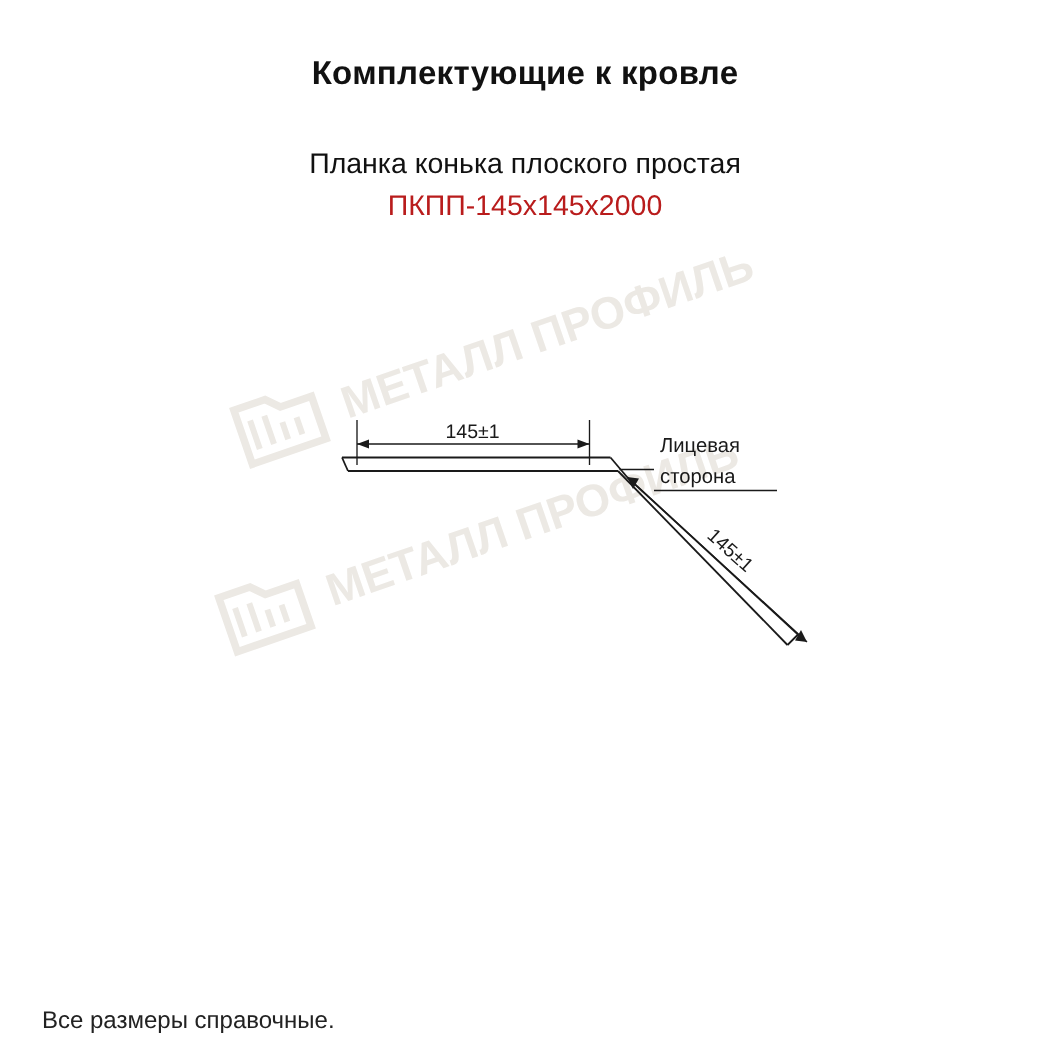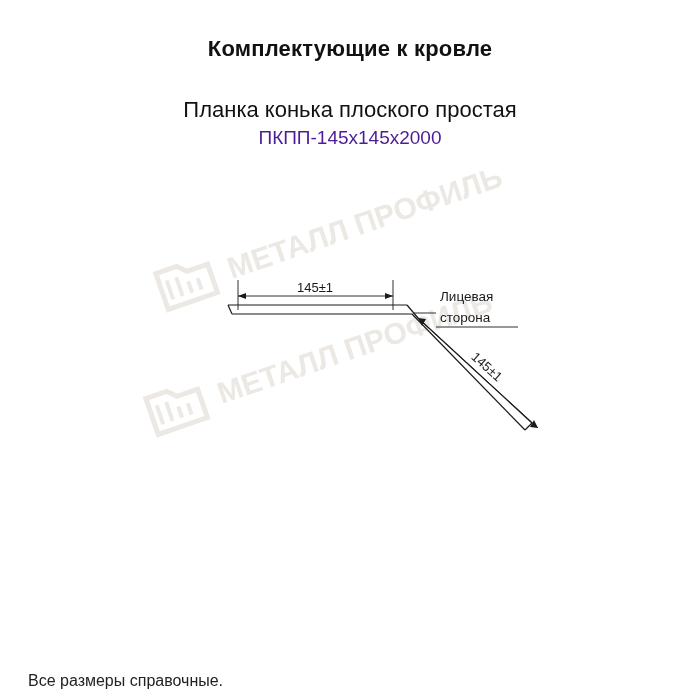--- a/index.html
+++ b/index.html
@@ -31,27 +31,27 @@
     font-size: 22px;
     font-weight: bold;
     letter-spacing: 0.2px;
     color: #111;
     margin: 12px;
     padding: 0;
     line-height: 30px;
   }
   .title-sub {
     margin-top: 32px;
-    font-size: 22px;
+    font-size: 19px;
     color: #111;
     line-height: 28px;
   }
   .title-code {
     font-size: 19px;
-    color: #4c1d95;
+    color: #b91c1c;
     line-height: 28px;
   }
   .drawing {
     position: absolute;
     left: 0;
     top: 170px;
     width: 700px;
     height: 330px;
     padding-left: 32px;
   }

